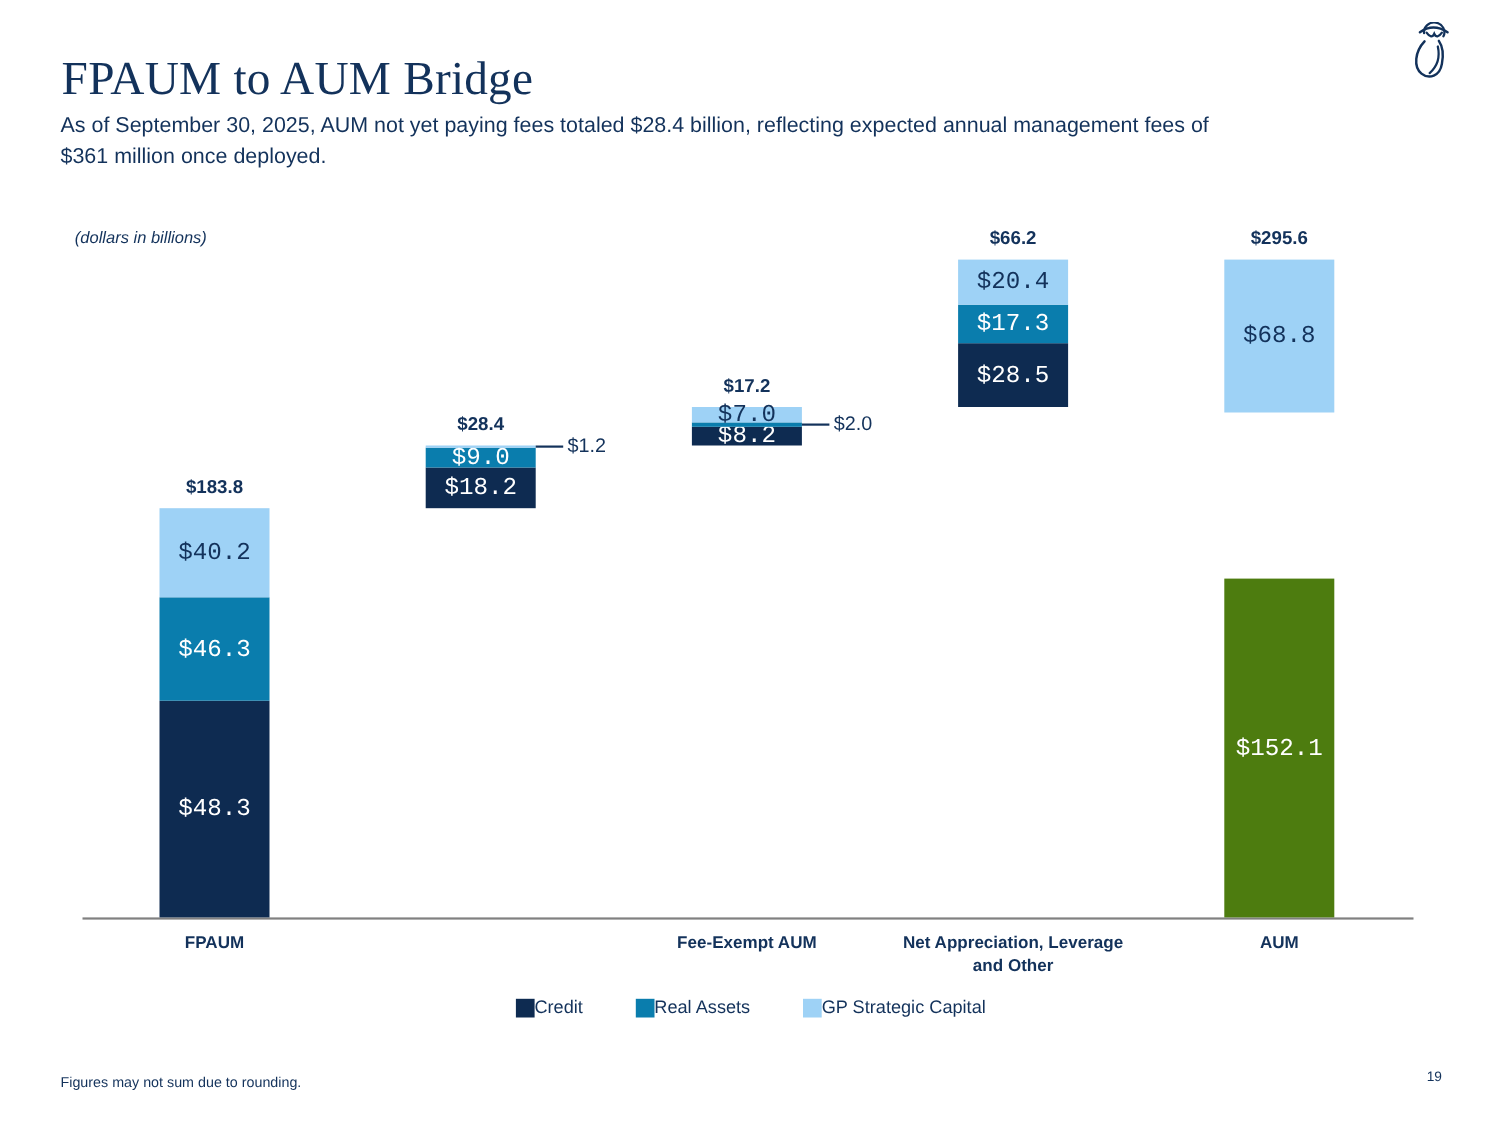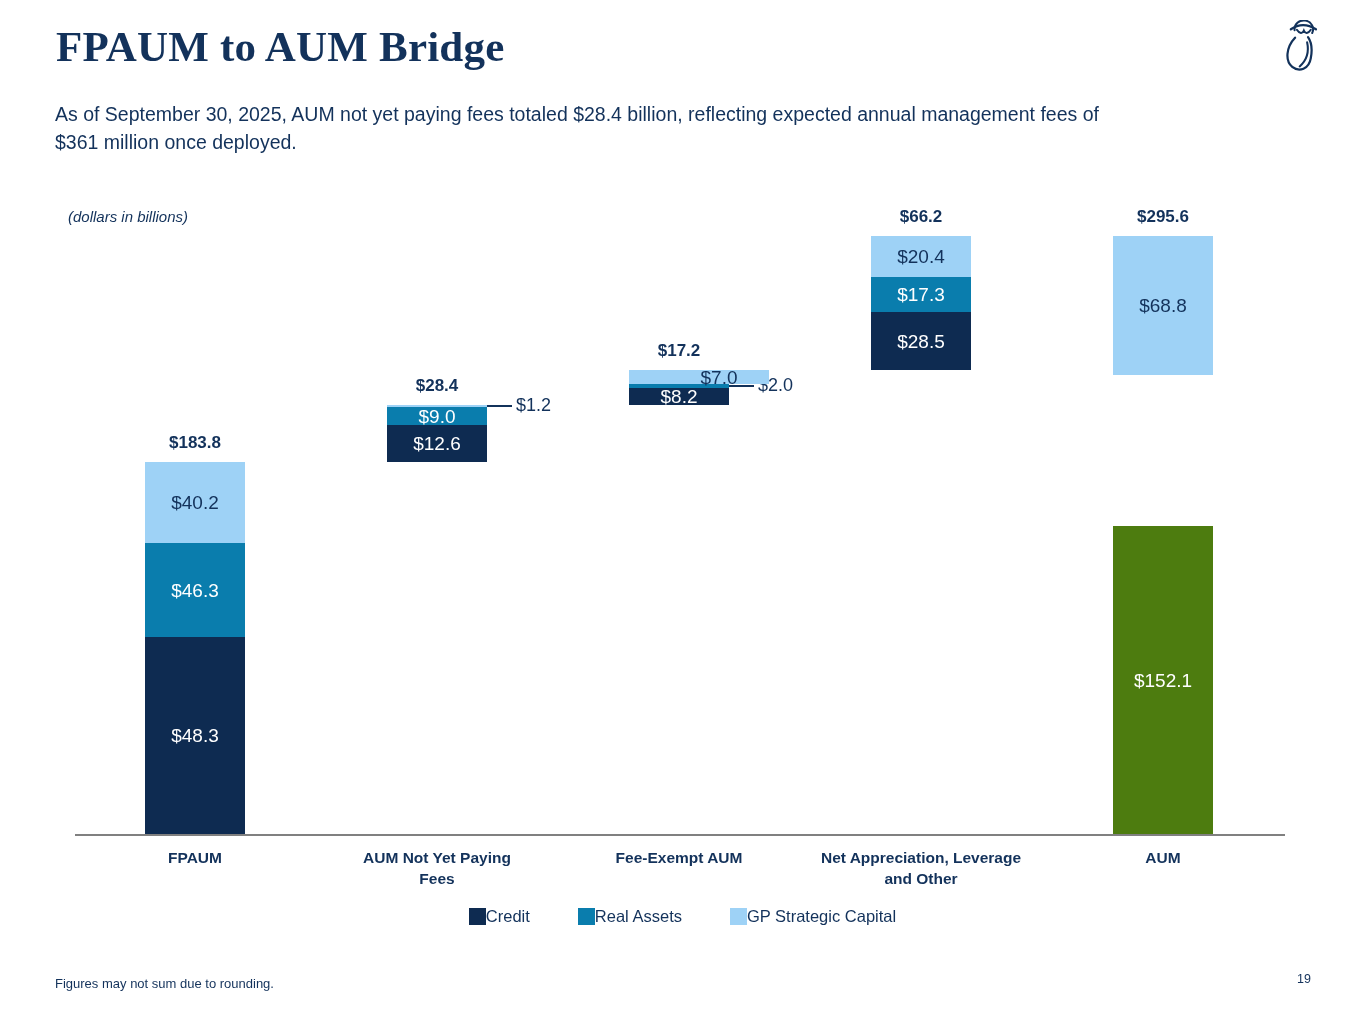--- a/index.html
+++ b/index.html
@@ -2,33 +2,33 @@
 <html><head>
 <meta charset="utf-8">
 <style>
   html,body{margin:0;padding:0;}
   body{
     width:1365px;height:1024px;background:#ffffff;position:relative;overflow:hidden;
     font-family:"Liberation Sans",sans-serif;color:#13325B;
   }
   .abs{position:absolute;}
   .page-title{
-    left:56px;top:22px;font-family:"Liberation Serif",serif;font-weight:700;
+    left:56px;top:47px;font-family:"Liberation Serif",serif;font-weight:400;
     font-size:43px;color:#13325B;letter-spacing:0.2px;
   }
   .page-subtitle{
     left:55px;top:101px;width:1230px;font-size:19.5px;line-height:27.5px;
     color:#13325B;white-space:pre-line;
   }
   .logo{left:1281px;top:20px;width:42px;height:52px;}
   .units-note{left:68px;top:208px;font-size:15px;font-style:italic;color:#13325B;}
   #chart{left:0;top:0;width:1365px;height:1024px;}
   .axis-line{left:75px;top:834px;width:1210px;height:2px;background:#808080;}
   .bar-seg{position:absolute;display:flex;align-items:center;justify-content:center;overflow:visible;}
-  .seg-label{font-size:19px;line-height:17px;white-space:nowrap;}
+  .seg-label{font-size:22px;line-height:17px;white-space:nowrap;font-family:Liberation Mono, monospace;}
   .total-label{position:absolute;text-align:center;font-weight:bold;font-size:17px;color:#13325B;}
   .cat-label{position:absolute;text-align:center;font-weight:bold;font-size:15.5px;line-height:21px;color:#13325B;white-space:pre-line;}
   .callout-line{position:absolute;height:2px;background:#13325B;}
   .callout-label{position:absolute;font-size:18px;color:#13325B;white-space:nowrap;}
   .legend{left:0;top:907px;width:1365px;display:flex;justify-content:center;gap:48px;}
   .legend-item{display:flex;align-items:center;}
   .legend-swatch{width:17px;height:17px;}
   .legend-label{font-size:16.5px;color:#13325B;}
   .footnote{left:55px;top:976px;font-size:13px;color:#13325B;}
   .page-number{left:1297px;top:972px;font-size:12.5px;color:#13325B;}
@@ -58,38 +58,36 @@
     </div>
     <div class="bar-seg" style="left: 145px; top: 543.497px; width: 100px; height: 93.6651px; background: rgb(10, 125, 173);">
       <span class="seg-label" style="color: rgb(255, 255, 255);">$46.3</span>
     </div>
     <div class="bar-seg" style="left: 145px; top: 462.172px; width: 100px; height: 81.3248px; background: rgb(158, 210, 246);">
       <span class="seg-label" style="color: rgb(19, 50, 91);">$40.2</span>
     </div>
     <div class="total-label" style="left: 135px; top: 433.172px; width: 120px;">$183.8</div>
     <div class="cat-label" style="left: 65px; top: 847px; width: 260px;">FPAUM</div>
     <div class="bar-seg" style="left: 387px; top: 425.353px; width: 100px; height: 36.8187px; background: rgb(14, 43, 81);">
-      <span class="seg-label" style="color: rgb(255, 255, 255);">$12.6</span>
+      <span class="seg-label" style="color: rgb(255, 255, 255);">$18.2</span>
     </div>
     <div class="bar-seg" style="left: 387px; top: 407.146px; width: 100px; height: 18.207px; background: rgb(10, 125, 173);">
       <span class="seg-label" style="color: rgb(255, 255, 255);">$9.0</span>
     </div>
     <div class="bar-seg" style="left: 387px; top: 404.719px; width: 100px; height: 2.4276px; background: rgb(158, 210, 246);"></div>
     <div class="callout-line" style="left: 487px; top: 404.932px; width: 25px;"></div>
     <div class="callout-label" style="left: 516px; top: 394.932px;">$1.2</div>
     <div class="total-label" style="left: 377px; top: 375.719px; width: 120px;">$28.4</div>
-    <div class="cat-label" style="left: 307px; top: 847px; width: 260px;">AUM Not Yet Paying
-Fees</div>
     <div class="bar-seg" style="left: 629px; top: 388.13px; width: 100px; height: 16.5886px; background: rgb(14, 43, 81);">
       <span class="seg-label" style="color: rgb(255, 255, 255);">$8.2</span>
     </div>
     <div class="bar-seg" style="left: 629px; top: 384.084px; width: 100px; height: 4.04601px; background: rgb(10, 125, 173);"></div>
     <div class="callout-line" style="left: 729px; top: 385.107px; width: 25px;"></div>
     <div class="callout-label" style="left: 758px; top: 375.107px;">$2.0</div>
-    <div class="bar-seg" style="left: 629px; top: 369.923px; width: 100px; height: 14.161px; background: rgb(158, 210, 246); padding-left: 40px;">
+    <div class="bar-seg" style="left: 629px; top: 369.923px; width: 100px; height: 14.161px; background: rgb(158, 210, 246);">
       <span class="seg-label" style="color: rgb(19, 50, 91);">$7.0</span>
     </div>
     <div class="total-label" style="left: 619px; top: 340.923px; width: 120px;">$17.2</div>
     <div class="cat-label" style="left: 549px; top: 847px; width: 260px;">Fee-Exempt AUM</div>
     <div class="bar-seg" style="left: 871px; top: 312.267px; width: 100px; height: 57.6556px; background: rgb(14, 43, 81);">
       <span class="seg-label" style="color: rgb(255, 255, 255);">$28.5</span>
     </div>
     <div class="bar-seg" style="left: 871px; top: 277.269px; width: 100px; height: 34.998px; background: rgb(10, 125, 173);">
       <span class="seg-label" style="color: rgb(255, 255, 255);">$17.3</span>
     </div>

